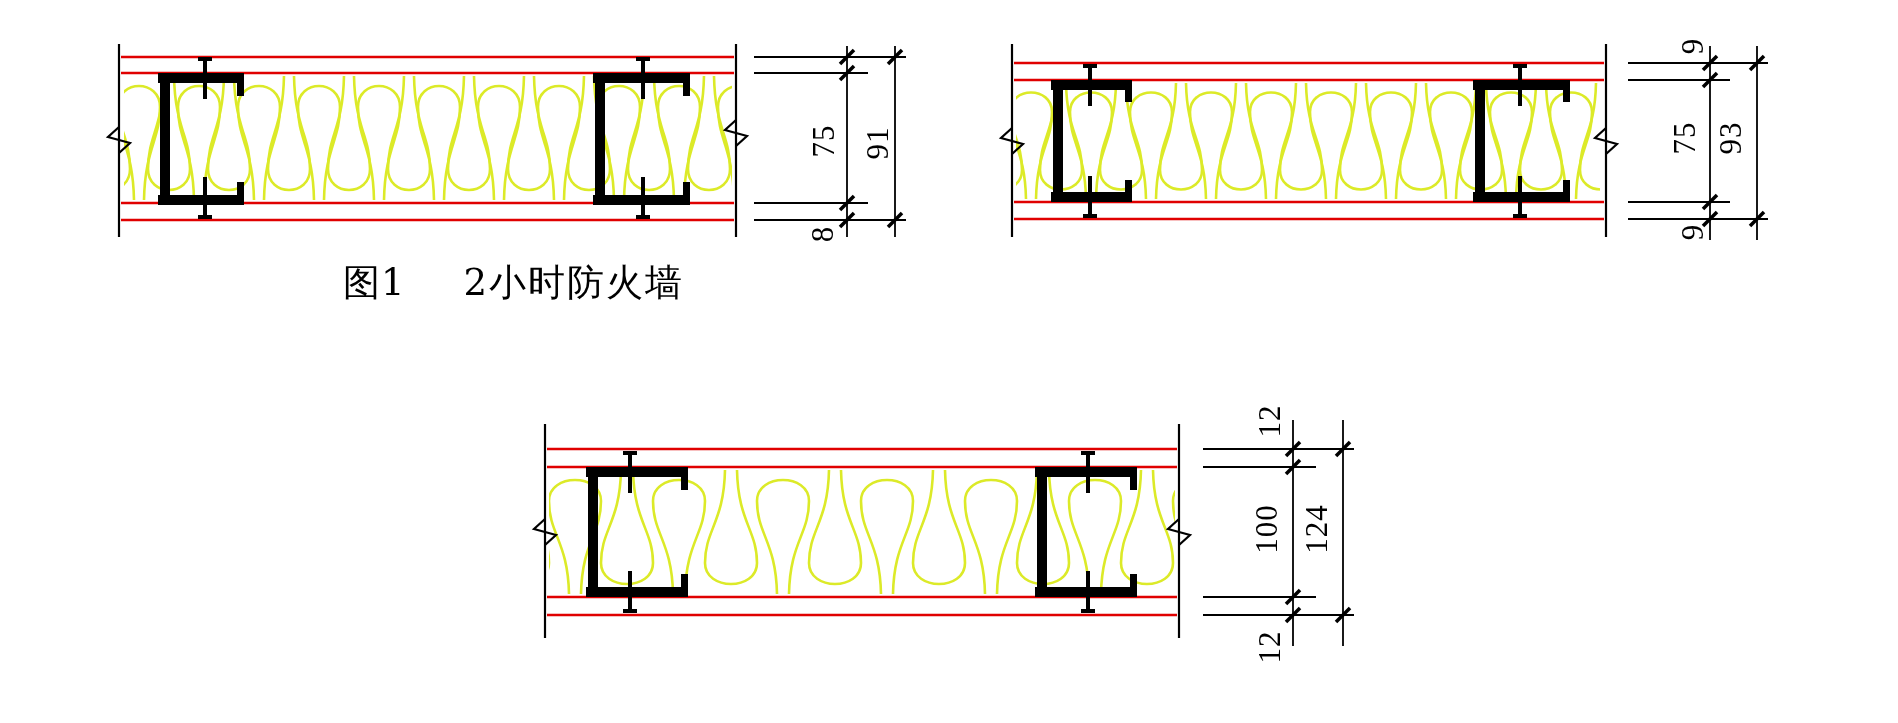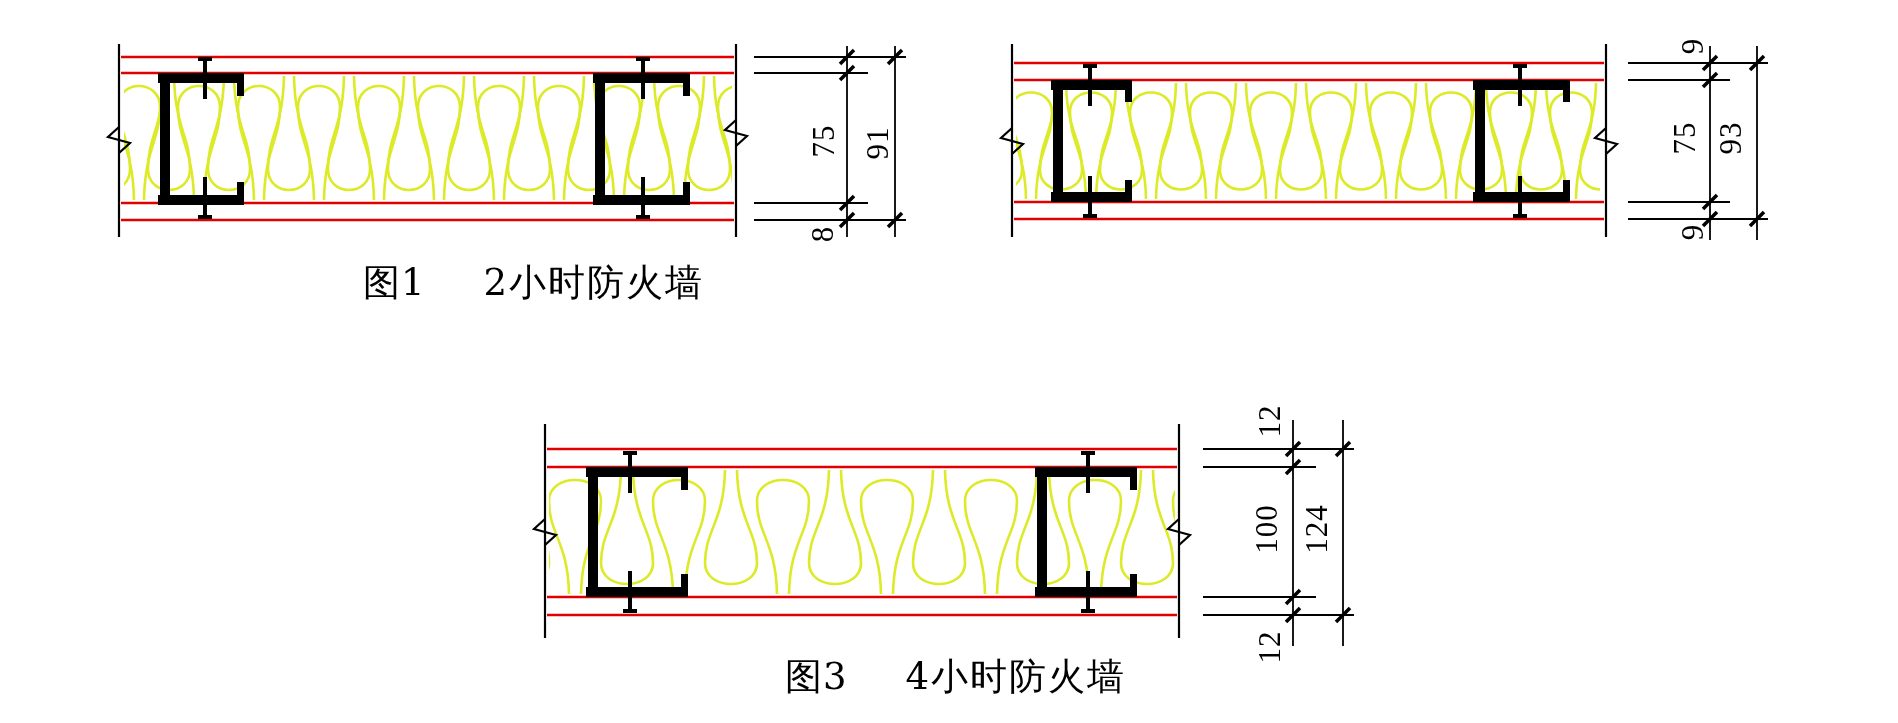--- a/index.html
+++ b/index.html
@@ -4,21 +4,21 @@
 <style>
   html,body{margin:0;padding:0;background:#ffffff;}
   .canvas{position:relative;width:1898px;height:723px;background:#ffffff;overflow:hidden;
           font-family:"Liberation Serif","DejaVu Serif",serif;}
   .drawing{position:absolute;left:0;top:0;}
   .dim-label{position:absolute;transform:translate(-50%,-50%) rotate(-90deg);
              font-size:31px;color:#000;white-space:nowrap;letter-spacing:1px;
              font-family:"Liberation Serif","DejaVu Serif",serif;}
   .fig-caption{position:absolute;font-size:37px;color:#000;white-space:nowrap;
                font-family:"DejaVu Serif","Liberation Serif",serif;letter-spacing:2px;}
-  .fig-caption .cap-label{display:inline-block;margin-right:58px;letter-spacing:1px;margin-left:20px;}
+  .fig-caption .cap-label{display:inline-block;margin-right:58px;letter-spacing:1px;}
 </style>
 </head>
 <body>
 
 <div class="canvas">
 
   <svg class="drawing" width="1898" height="723" viewBox="0 0 1898 723">
     <defs>
       <pattern id="ins1" patternUnits="userSpaceOnUse" x="124" y="74" width="60" height="128">
         <g fill="none" stroke="#dcea28" stroke-width="2.6">
@@ -231,17 +231,14 @@
   <span class="dim-label" style="left:1693px;top:232px;">9</span>
 
   <span class="dim-label" style="left:1270px;top:421px;">12</span>
   <span class="dim-label" style="left:1267px;top:529px;">100</span>
   <span class="dim-label" style="left:1317px;top:529px;">124</span>
   <span class="dim-label" style="left:1270px;top:647px;">12</span>
 
   <div class="fig-caption" style="left:343px;top:258px;">
     <span class="cap-label">图1</span><span>2小时防火墙</span>
   </div>
-  <div class="fig-caption" style="left:765px;top:652px;">
-    <span class="cap-label">图3</span><span>4小时防火墙</span>
-  </div>
 
 </div>
 
 </body></html>

